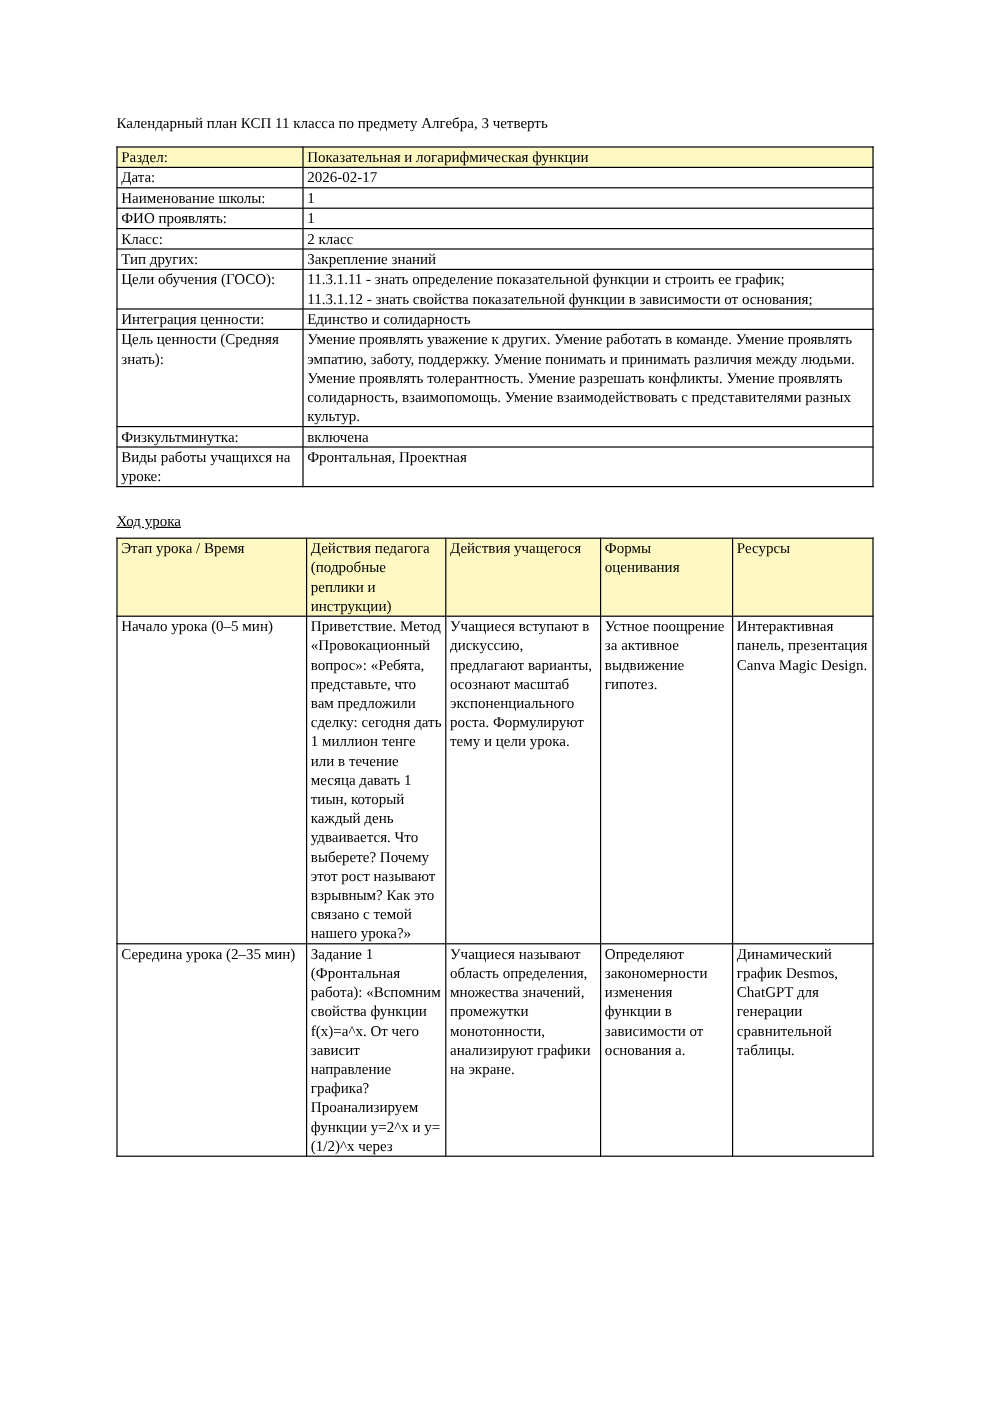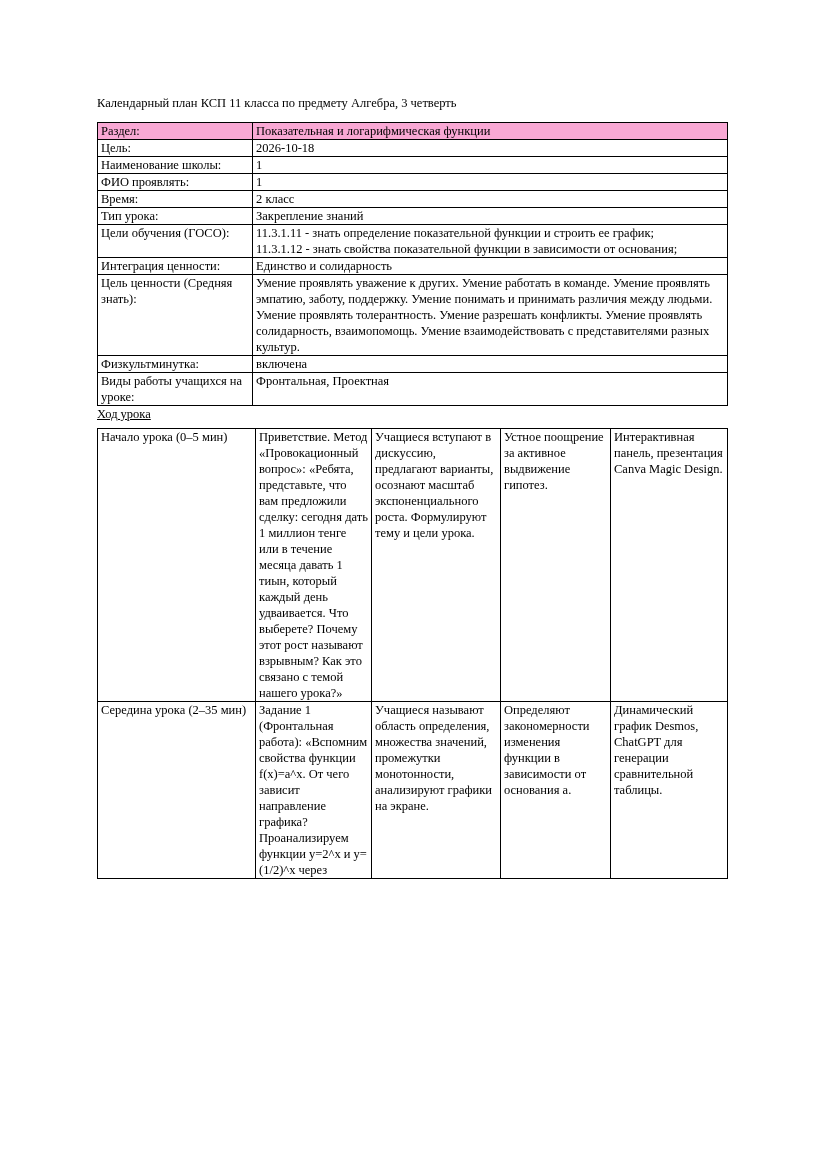--- a/index.html
+++ b/index.html
@@ -18,23 +18,23 @@
     border:1px solid #000000;
     vertical-align:top;
     text-align:left;
     font-weight:normal;
     font-size:12.5px;
     line-height:16px;
     padding:0 3px;
     overflow-wrap:break-word;
     word-wrap:break-word;
   }
-  tr.shaded td, tr.shaded th{background:#f9a8d4;}
+  tr.shaded td, tr.shaded th{background:#fef9c3;}
   .prewrap{white-space:pre-line;}
-  .section-label{font-size:12.5px;line-height:16px;margin:0 0 6px 0;text-decoration:underline;}
+  .section-label{font-size:12.5px;line-height:16px;margin:20px 0 6px 0;text-decoration:underline;}
   .info-table{margin:0;}
   .lesson-table{margin:0;}
 </style>
 </head>
 <body>
 
 <div class="page">
   <div class="content">
 
     <div class="doc-title">Календарный план КСП 11 класса по предмету Алгебра, 3 четверть</div>
@@ -43,37 +43,37 @@
       <colgroup>
           <col style="width:155px">
           <col style="width:475px">
         </colgroup>
       <tbody>
         <tr class="shaded">
           <td>Раздел:</td>
           <td>Показательная и логарифмическая функции</td>
         </tr>
         <tr>
-          <td>Цель:</td>
-          <td>2026-10-18</td>
+          <td>Дата:</td>
+          <td>2026-02-17</td>
         </tr>
         <tr>
           <td>Наименование школы:</td>
           <td>1</td>
         </tr>
         <tr>
           <td>ФИО проявлять:</td>
           <td>1</td>
         </tr>
         <tr>
-          <td>Время:</td>
+          <td>Класс:</td>
           <td>2 класс</td>
         </tr>
         <tr>
-          <td>Тип урока:</td>
+          <td>Тип других:</td>
           <td>Закрепление знаний</td>
         </tr>
         <tr>
           <td>Цели обучения (ГОСО):</td>
           <td class="prewrap">11.3.1.11 - знать определение показательной функции и строить ее график;
 11.3.1.12 - знать свойства показательной функции в зависимости от основания;</td>
         </tr>
         <tr>
           <td>Интеграция ценности:</td>
           <td>Единство и солидарность</td>
@@ -97,20 +97,27 @@
 
     <table class="lesson-table">
       <colgroup>
         <col style="width:158px">
           <col style="width:116px">
           <col style="width:129px">
           <col style="width:110px">
           <col style="width:117px">
       </colgroup>
       <tbody>
+        <tr class="shaded">
+          <th>Этап урока / Время</th>
+          <th>Действия педагога (подробные реплики и инструкции)</th>
+          <th>Действия учащегося</th>
+          <th>Формы оценивания</th>
+          <th>Ресурсы</th>
+        </tr>
         <tr>
           <td>Начало урока (0–5 мин)</td>
           <td>Приветствие. Метод «Провокационный вопрос»: «Ребята, представьте, что вам предложили сделку: сегодня дать 1 миллион тенге или в течение месяца давать 1 тиын, который каждый день удваивается. Что выберете? Почему этот рост называют взрывным? Как это связано с темой нашего урока?»</td>
           <td>Учащиеся вступают в дискуссию, предлагают варианты, осознают масштаб экспоненциального роста. Формулируют тему и цели урока.</td>
           <td>Устное поощрение за активное выдвижение гипотез.</td>
           <td>Интерактивная панель, презентация Canva Magic Design.</td>
         </tr>
         <tr>
           <td>Середина урока (2–35 мин)</td>
           <td>Задание 1 (Фронтальная работа): «Вспомним свойства функции f(x)=a^x. От чего зависит направление графика? Проанализируем функции y=2^x и y=(1/2)^x через</td>

